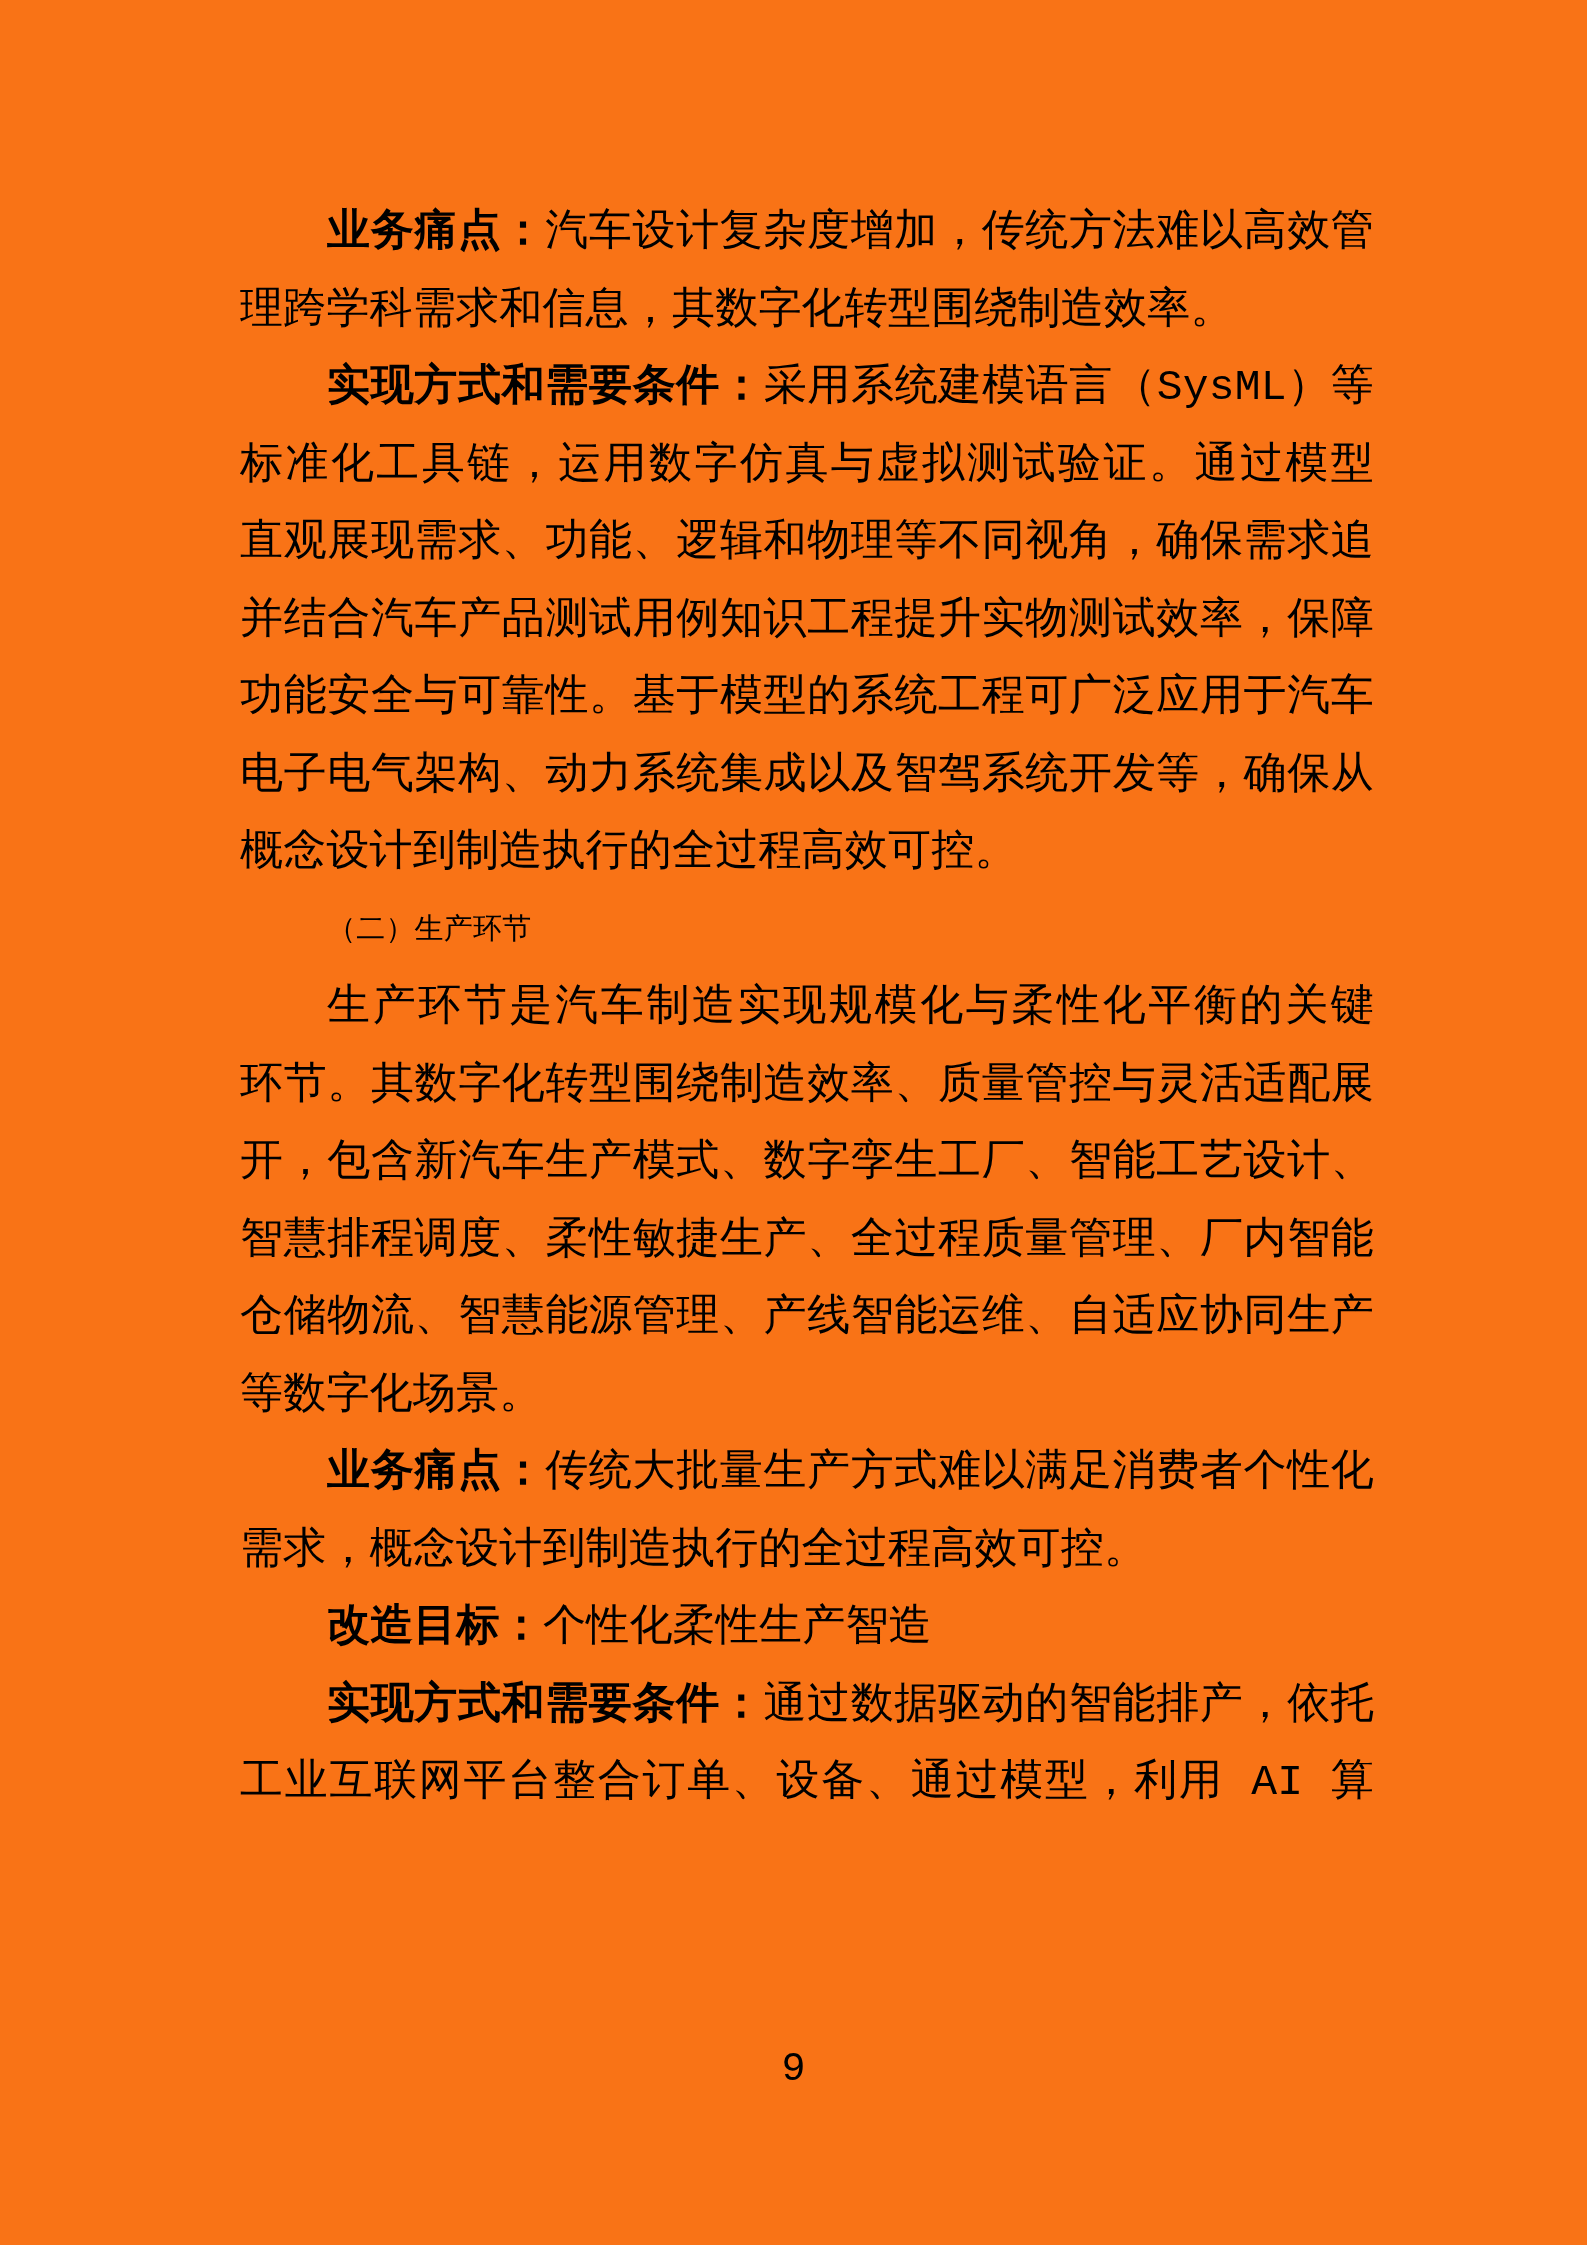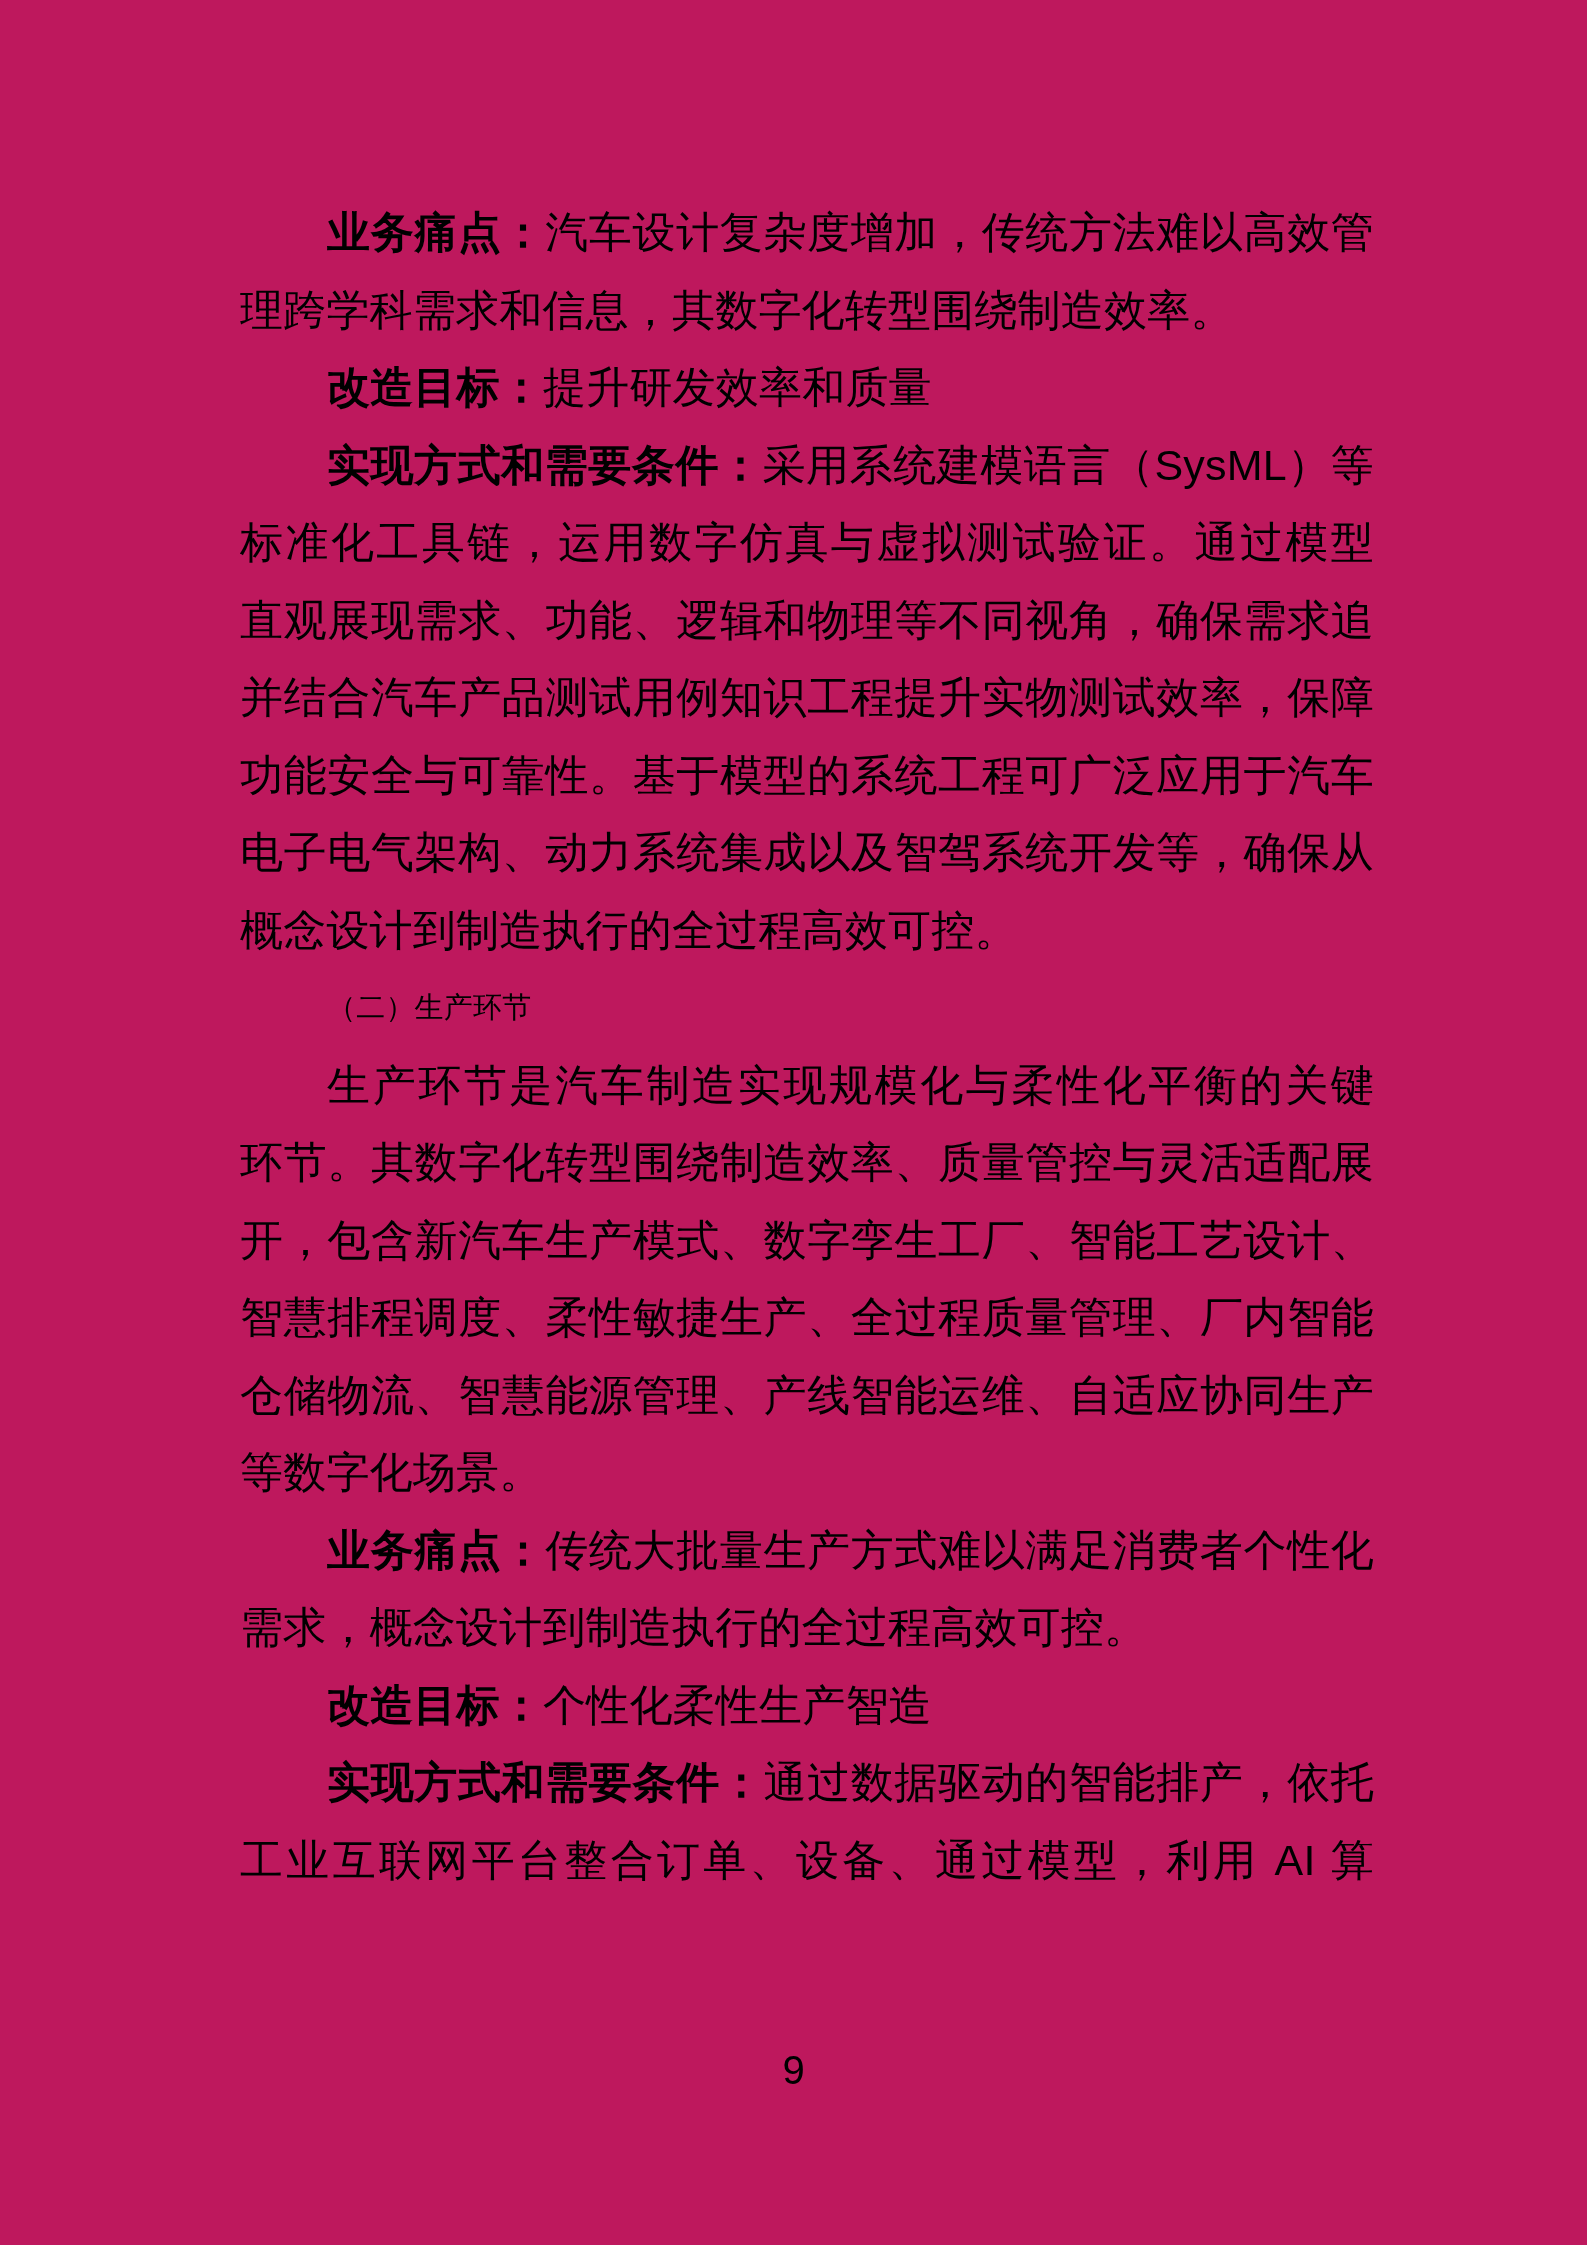--- a/index.html
+++ b/index.html
@@ -1,23 +1,23 @@
 <!DOCTYPE html>
 <html><head>
 <meta charset="utf-8">
 <style>
   * { margin: 0; padding: 0; box-sizing: border-box; }
   html, body { background: #ffffff; }
   .page {
     position: relative;
     width: 1587px;
     height: 2245px;
-    background: #be185d;
+    background: #f97316;
     color: #000000;
-    font-family: Liberation Sans, sans-serif;
+    font-family: Liberation Mono, monospace;
     overflow: hidden;
   }
   .content {
     position: absolute;
     left: 240px;
     top: 194px;
     width: 1134px;
   }
   .line {
     height: 77.5px;
@@ -50,21 +50,20 @@
 </head>
 <body>
 
 <div class="page">
   <div class="content">
 
     <div class="line indent justify"><span class="b">业务痛点：</span><span>汽车设计复杂度增加，传统方法难以高效管</span></div>
 
     <div class="line"><span>理跨学科需求和信息，其数字化转型围绕制造效率。</span></div>
 
-    <div class="line indent"><span class="b">改造目标：</span><span>提升研发效率和质量</span></div>
 
     <div class="line indent justify"><span class="b">实现方式和需要条件：</span><span>采用系统建模语言（SysML）等</span></div>
 
     <div class="line justify"><span>标准化工具链，运用数字仿真与虚拟测试验证。通过模型</span></div>
 
     <div class="line justify"><span>直观展现需求、功能、逻辑和物理等不同视角，确保需求追</span></div>
 
 
     <div class="line justify"><span>并结合汽车产品测试用例知识工程提升实物测试效率，保障</span></div>
 

